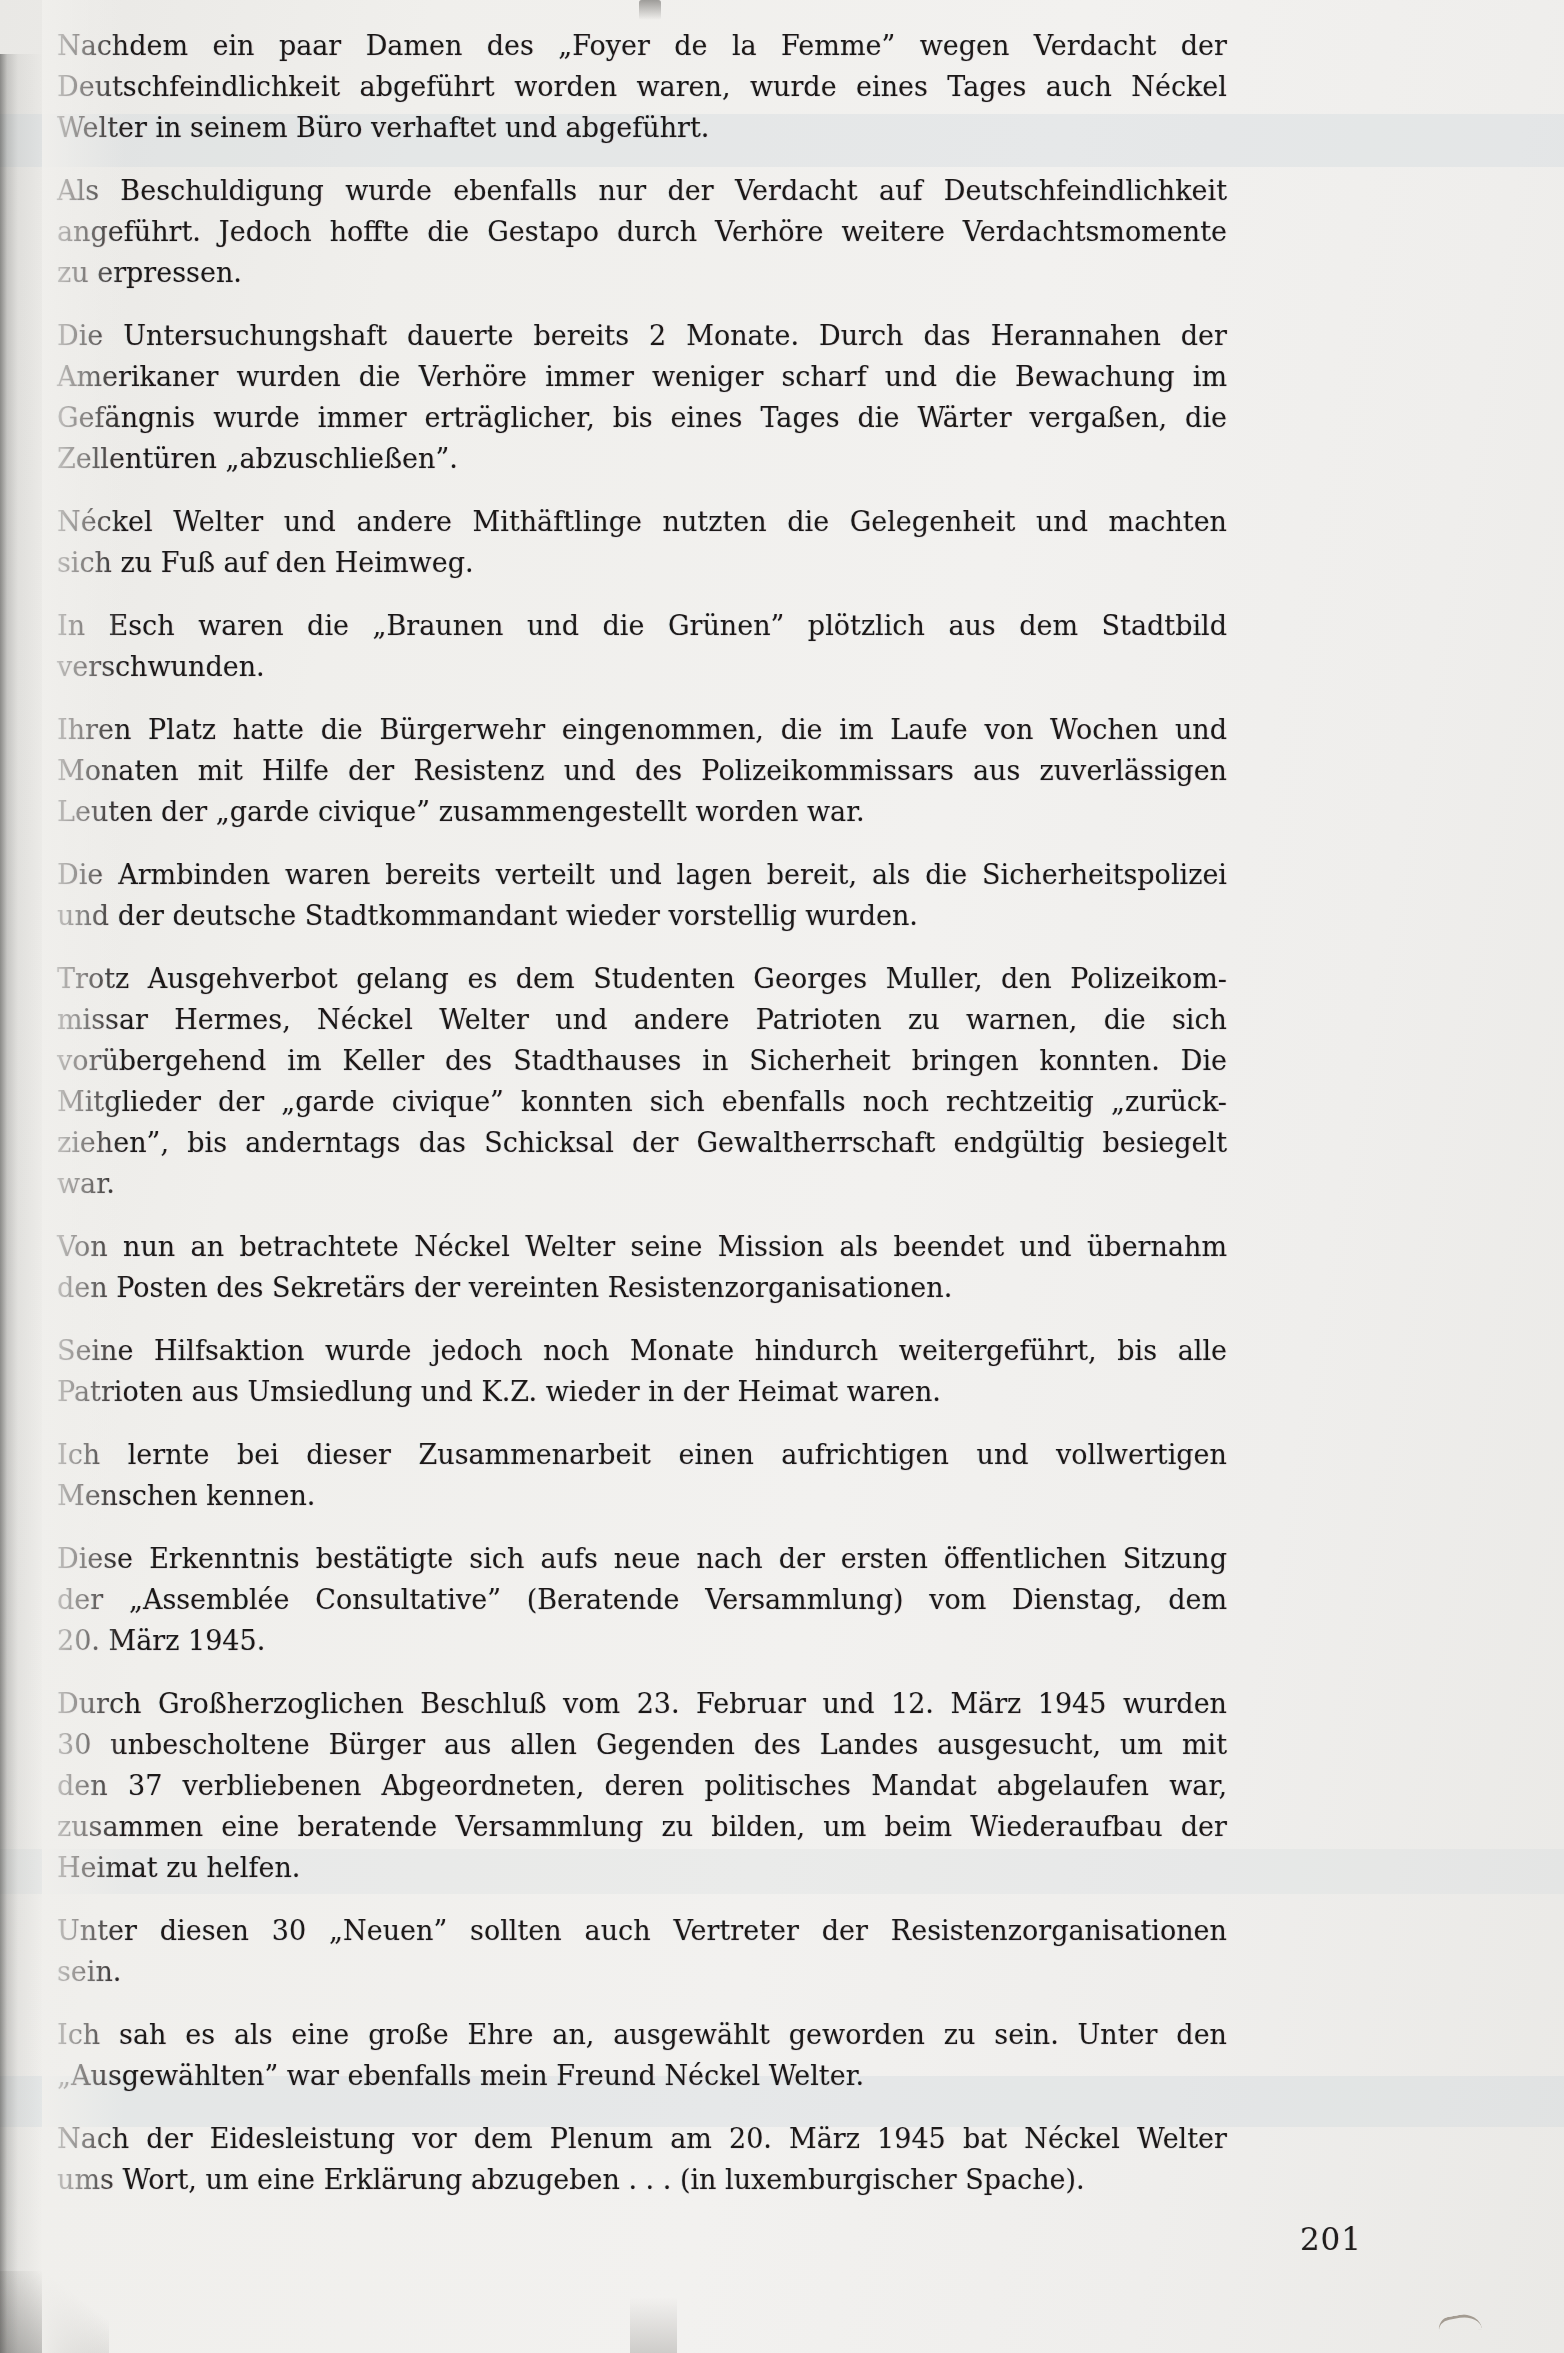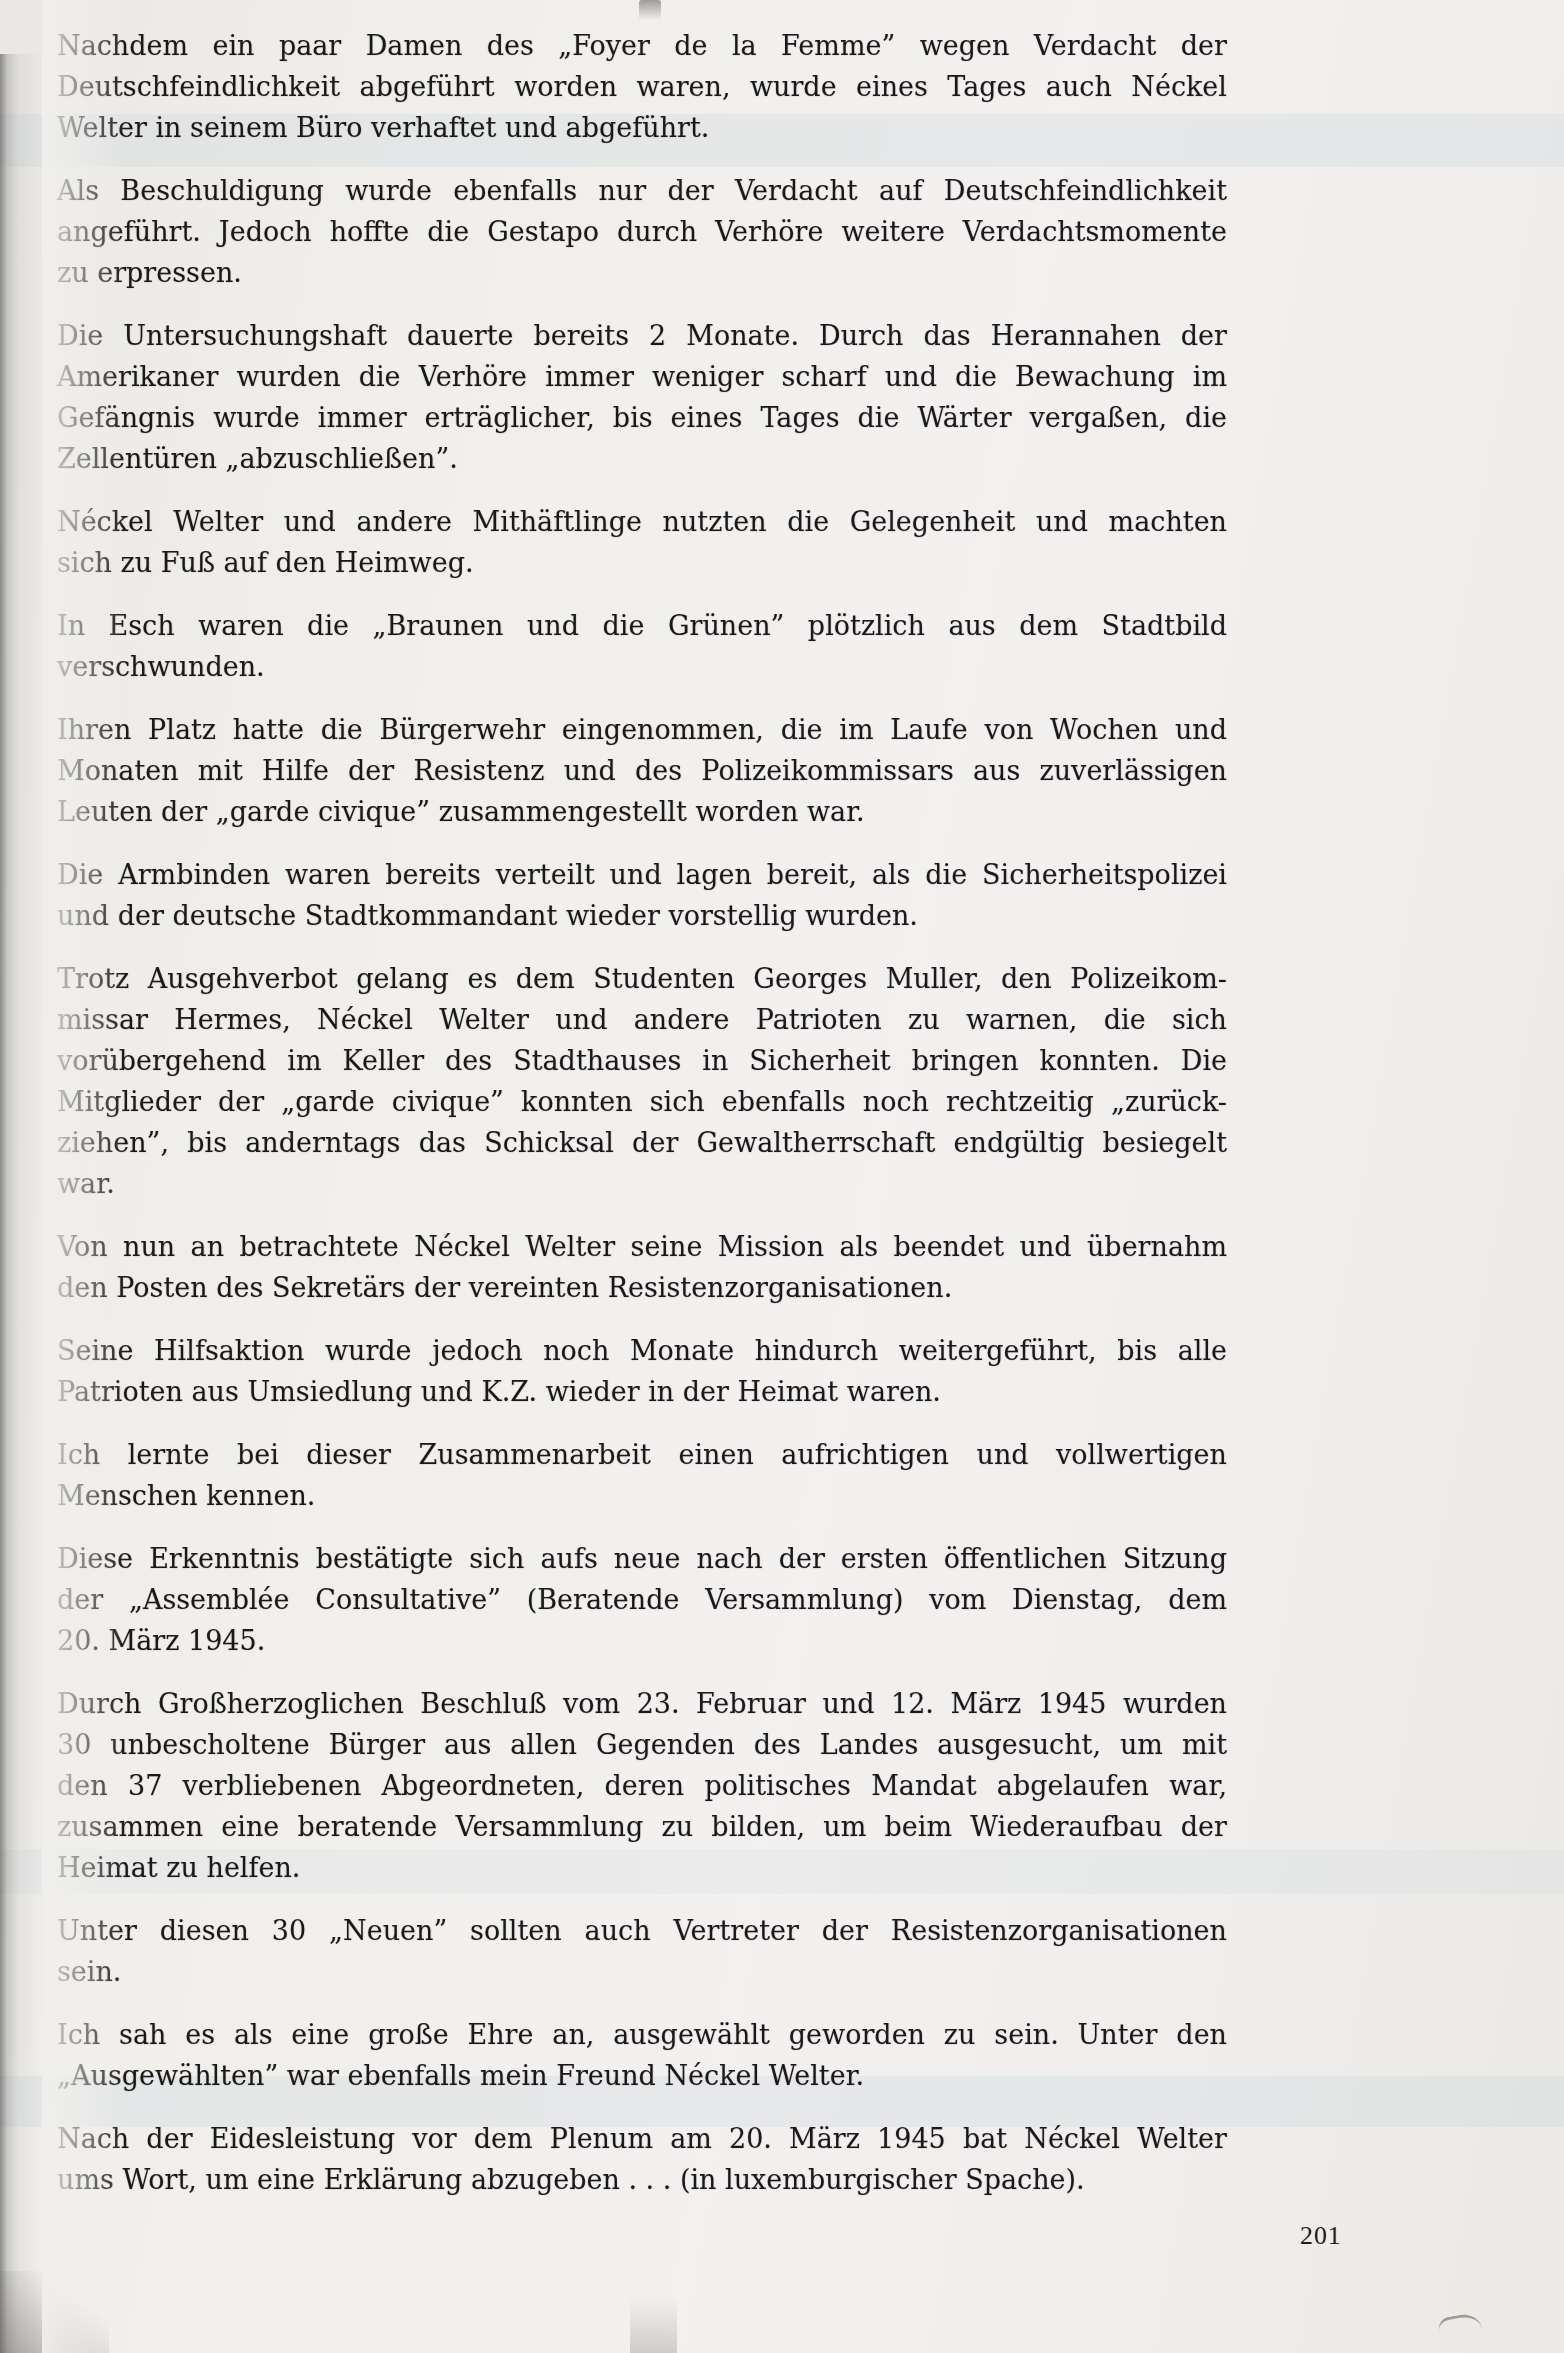--- a/index.html
+++ b/index.html
@@ -63,23 +63,22 @@
       0.9px 0 0 rgba(155, 25, 60, 0.10),
      -0.9px 0 0 rgba(0, 125, 140, 0.10),
       0 0.9px 0 rgba(45, 25, 90, 0.08);
   }
   .paragraph { margin: 0 0 22px 0; }
   .paragraph:last-child { margin-bottom: 0; }
   .line { text-align: justify; text-align-last: justify; white-space: normal; }
   .line.last { text-align-last: left; }
   .page-number {
     position: absolute; left: 1300px; top: 2221px; z-index: 2;
-    color: #201d1c; font-size: 26px; letter-spacing: 0.9px;
+    color: #201d1c; font-size: 31px; letter-spacing: 0.9px;
     text-shadow: 0.9px 0 0 rgba(155,25,60,0.10), -0.9px 0 0 rgba(0,125,140,0.10);
-    font-family: Liberation Serif, serif;
   }
 </style>
 </head>
 <body>
 
 <div class="page">
   <div class="scan-band band-a"></div>
   <div class="scan-band band-b"></div>
   <div class="scan-band band-c"></div>
 

